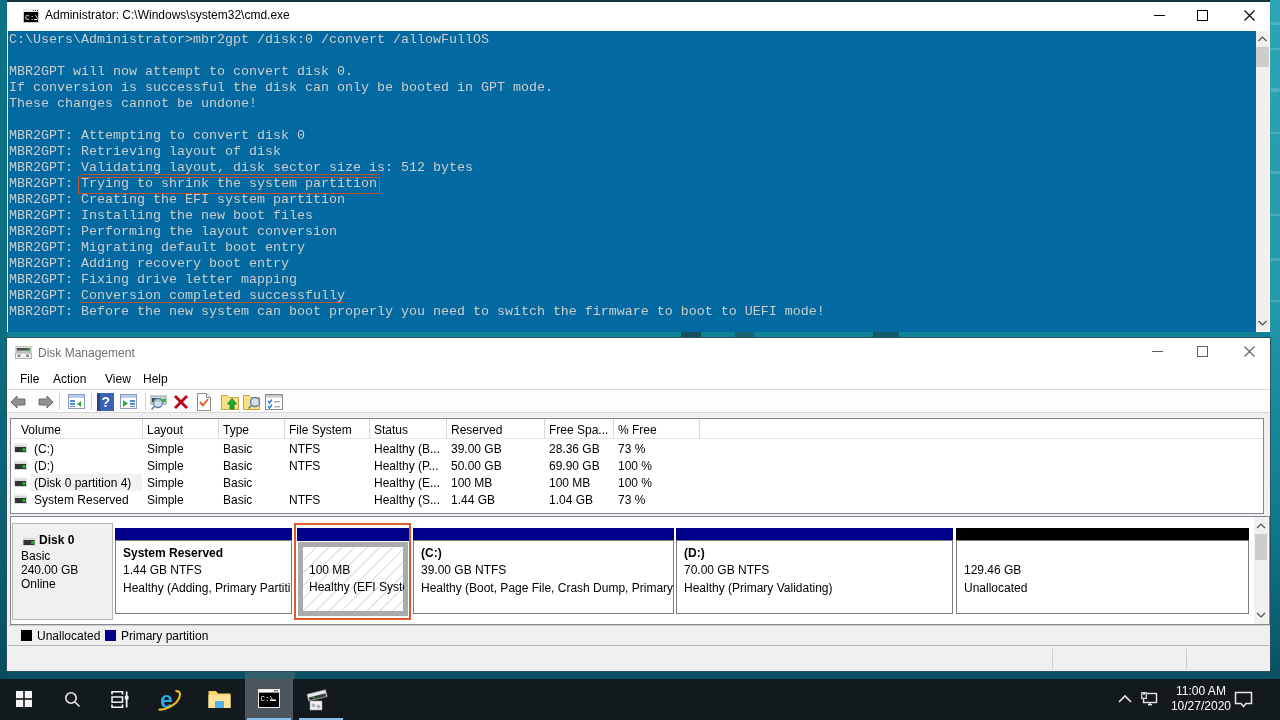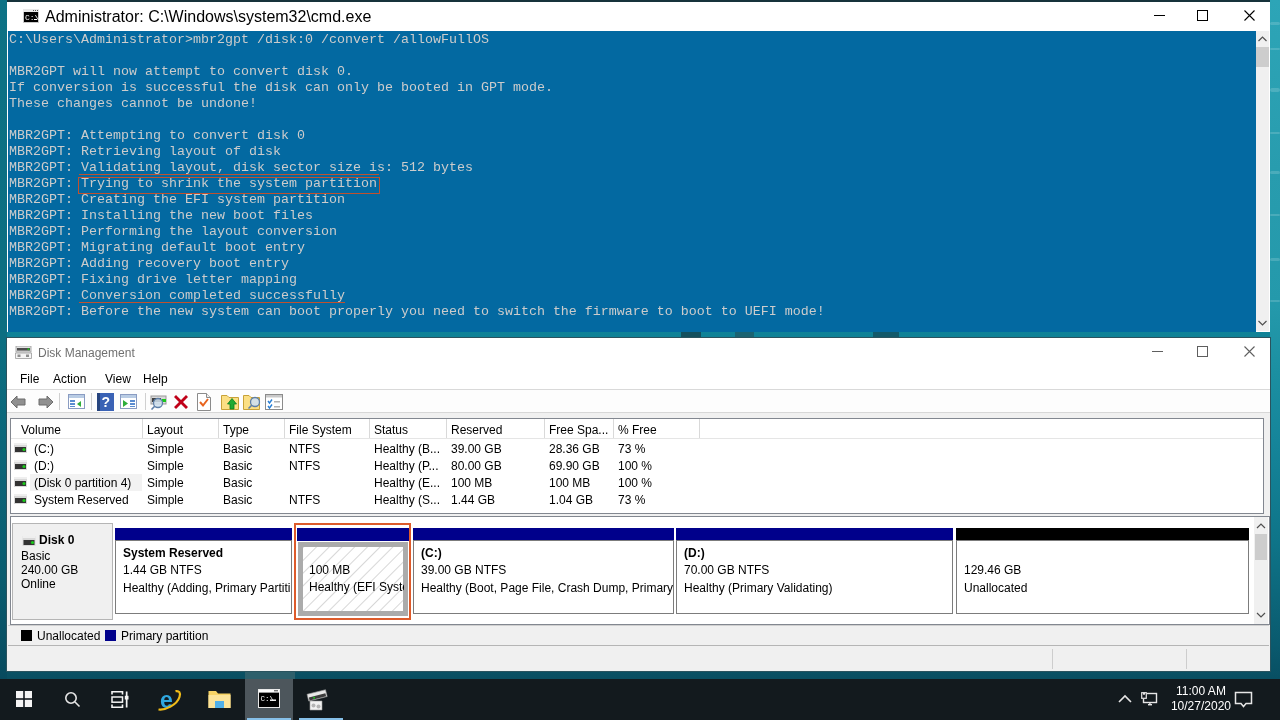--- a/index.html
+++ b/index.html
@@ -10,21 +10,21 @@
   #rightstrip { position:absolute; left:1270px; top:0; width:10px; height:679px;
     background:linear-gradient(180deg,#2da5b7 0%,#289cae 25%,#2499ab 45%,#1b8fa1 55%,#15859a 65%,#0e7488 80%,#0a5a6e 95%,#084f63 100%); }
   .streak { position:absolute; width:10px; background:rgba(255,255,255,0.16); border-radius:2px; }
   #leftstrip { position:absolute; left:0; top:0; width:7px; height:679px;
     background:linear-gradient(180deg,#0d7285 0%,#0c6e81 50%,#0a5c6f 85%,#084a5e 100%); }
   .abs { position:absolute; }
 
   
   #cmd { position:absolute; left:7px; top:0; width:1263px; height:332px; background:#fff; }
   #cmd-title { position:absolute; left:0; top:2px; right:0; height:29px; background:#fff; }
-  #cmd-title .ttext { position:absolute; left:38px; top:6px; font-size:16px; color:#000; }
+  #cmd-title .ttext { position:absolute; left:38px; top:6px; font-size:12px; color:#000; }
   #cmd-body { position:absolute; left:1px; top:31px; right:14px; bottom:0; background:#0369a1; }
   #cmd-pre { position:absolute; left:1px; top:1px; font-family:"Liberation Mono", monospace;
     font-size:13.333px; line-height:16px; color:#cccccc; white-space:pre; }
   #cmd-sb { position:absolute; top:31px; right:1px; width:13px; bottom:1px; background:#f0f0f0; }
 
   
   #dm { position:absolute; left:6px; top:337px; width:1265px; height:335px;
     background:#f0f0f0; border:1px solid #2a535e; }
   #dm-title { position:absolute; left:0; top:0; right:0; height:30px; background:#fff; }
   #dm-title .ttext { position:absolute; left:31px; top:8px; font-size:12px; color:#707070; }
@@ -290,21 +290,21 @@
           <rect width="13" height="10" fill="#d9d9d9"></rect>
           <rect x="0" y="0" width="13" height="2" fill="#efefef"></rect>
           <rect x="1" y="4" width="11" height="5" fill="#333"></rect>
           <circle cx="10" cy="6.5" r="1.6" fill="#19c919"></circle>
         </svg>
       <span style="left:23px">(D:)</span>
         <span style="left:136px">Simple</span>
         <span style="left:212px">Basic</span>
       <span style="left:278px">NTFS</span>
         <span style="left:363px">Healthy (P...</span>
-        <span style="left:440px">80.00 GB</span>
+        <span style="left:440px">50.00 GB</span>
       <span style="left:538px">69.90 GB</span>
         <span style="left:607px">100 %</span>
     </div>
     <div class="lrow" style="top:55px">
       <div class="abs" style="left:19px;top:0;width:112px;height:17px;background:#f2f2f2"></div>
       <svg class="dicon" viewBox="0 0 13 10">
           <rect width="13" height="10" fill="#d9d9d9"></rect>
           <rect x="0" y="0" width="13" height="2" fill="#efefef"></rect>
           <rect x="1" y="4" width="11" height="5" fill="#333"></rect>
           <circle cx="10" cy="6.5" r="1.6" fill="#19c919"></circle>

